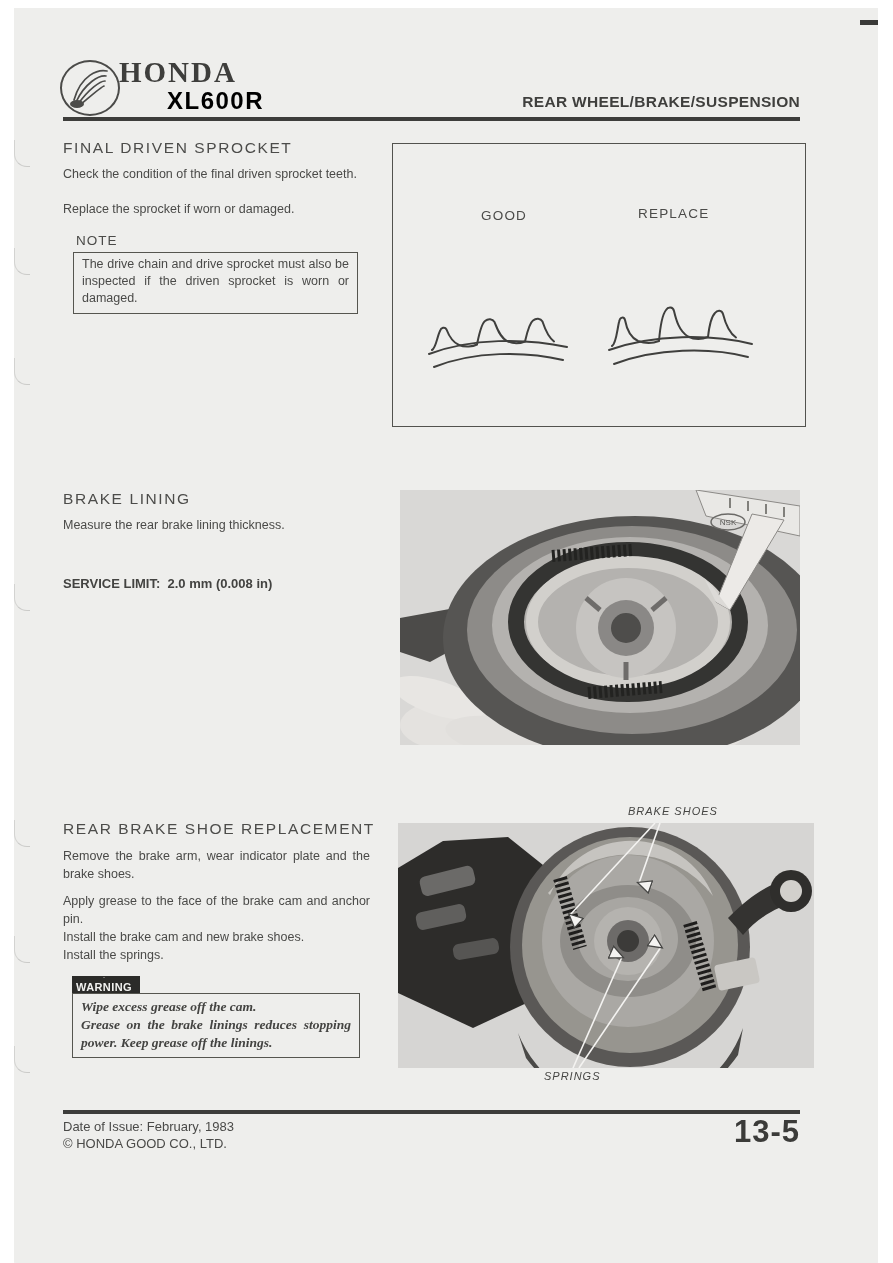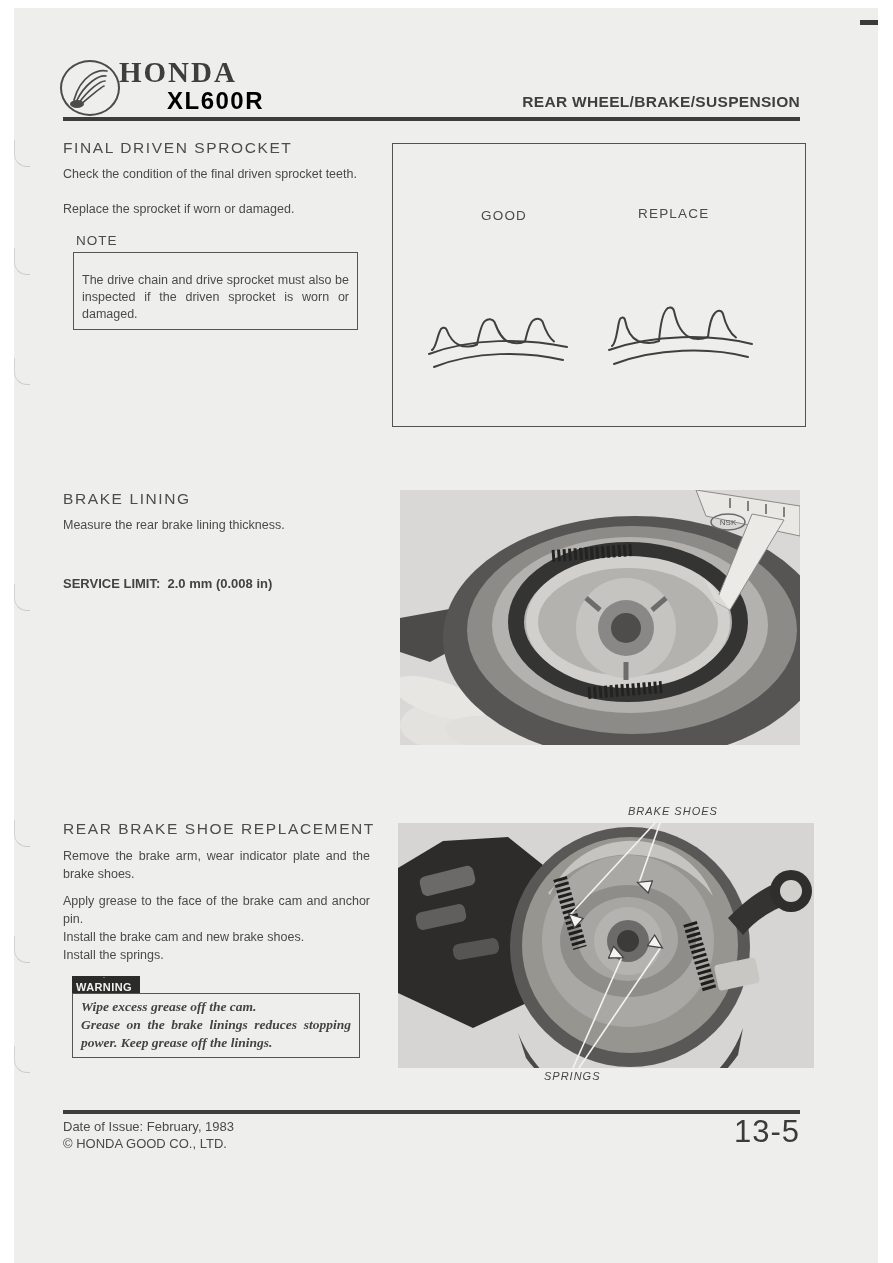--- a/index.html
+++ b/index.html
@@ -20,34 +20,34 @@
   .corner-dash{left:860px;top:20px;width:18px;height:5px;background:#3a3a38;}
   
   .bmark{width:15px;height:26px;border-left:1.5px solid #d3d3d1;border-bottom:1.5px solid #cbcbc9;
          border-bottom-left-radius:13px;left:14px;}
   
   .h-section{font-size:15.5px;letter-spacing:1.6px;color:#4c4c4a;}
   .body-text{font-size:12.5px;line-height:17.5px;color:#4a4a48;width:307px;text-align:justify;}
   .single-line{text-align:left;}
   .bold{font-weight:bold;color:#434341;white-space:pre-wrap;margin-top:40px;}
   .note-label{font-size:13.5px;letter-spacing:1px;color:#4a4a48;}
-  .note-box{left:73px;top:252px;width:267px;border:1.5px solid #55554f;padding:19px 8px 6px 8px;
+  .note-box{left:73px;top:252px;width:267px;border:1.5px solid #55554f;padding:3px 8px 6px 8px;
             font-size:12.5px;line-height:17px;text-align:justify;color:#4a4a48;}
   .fig-box{left:392px;top:143px;width:412px;height:282px;border:1.5px solid #52524e;}
   .fig-label{font-size:13.5px;letter-spacing:1.2px;color:#4b4b49;}
   .photo{background:#d9d8d6;}
   .photo-label{font-size:11px;letter-spacing:1px;color:#454543;font-style:italic;}
   .warn-tab{left:72px;top:976px;height:16px;background:#2b2b29;color:#f2f2f0;display:flex;
             align-items:center;gap:3px;padding:1px 8px 1px 4px;font-size:11px;font-weight:bold;letter-spacing:.4px;flex-direction:column;}
   .warn-box{left:72px;top:993px;width:270px;border:1.5px solid #55554f;padding:4px 8px 5px 8px;
             font-family:"Liberation Serif",serif;font-style:italic;font-weight:bold;font-size:13.5px;
             line-height:18px;color:#444442;text-align:justify;}
   
   .foot-text{font-size:13px;color:#4a4a48;}
-  .page-num{left:580px;top:1114px;width:220px;text-align:right;font-weight:normal;font-size:31px;
+  .page-num{left:580px;top:1114px;width:220px;text-align:right;font-weight:bold;font-size:31px;
             letter-spacing:1px;color:#3b3b39;}
 </style>
 </head>
 <body>
 
 <div class="canvas">
   <div class="page"></div>
   <div class="abs corner-dash"></div>
 
   <div class="abs bmark" style="top:140px"></div>

